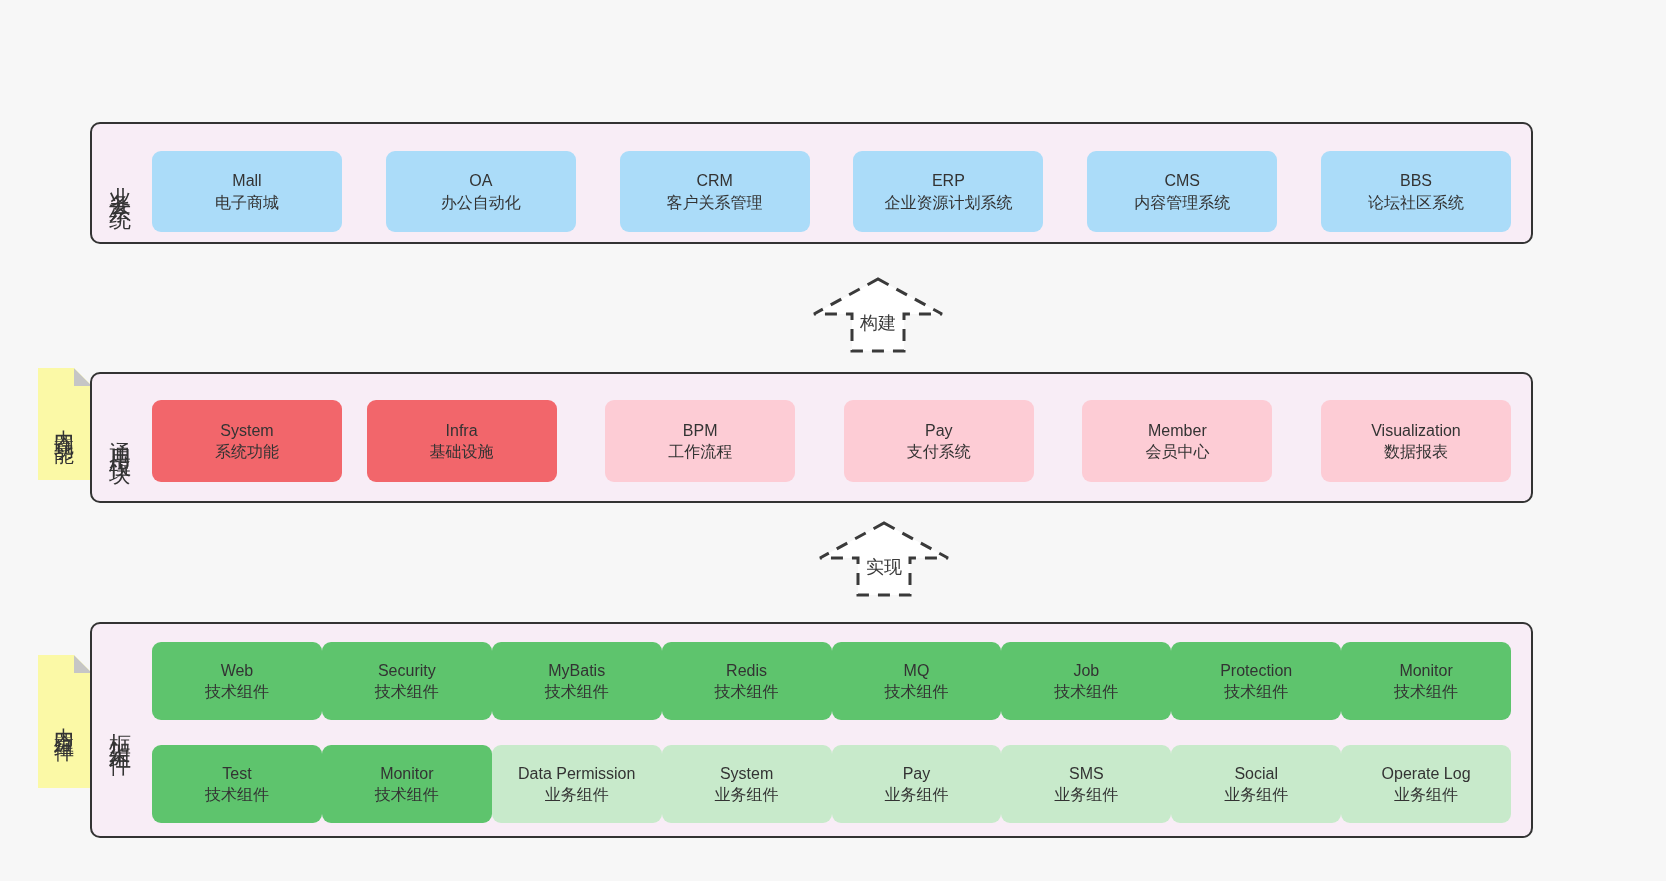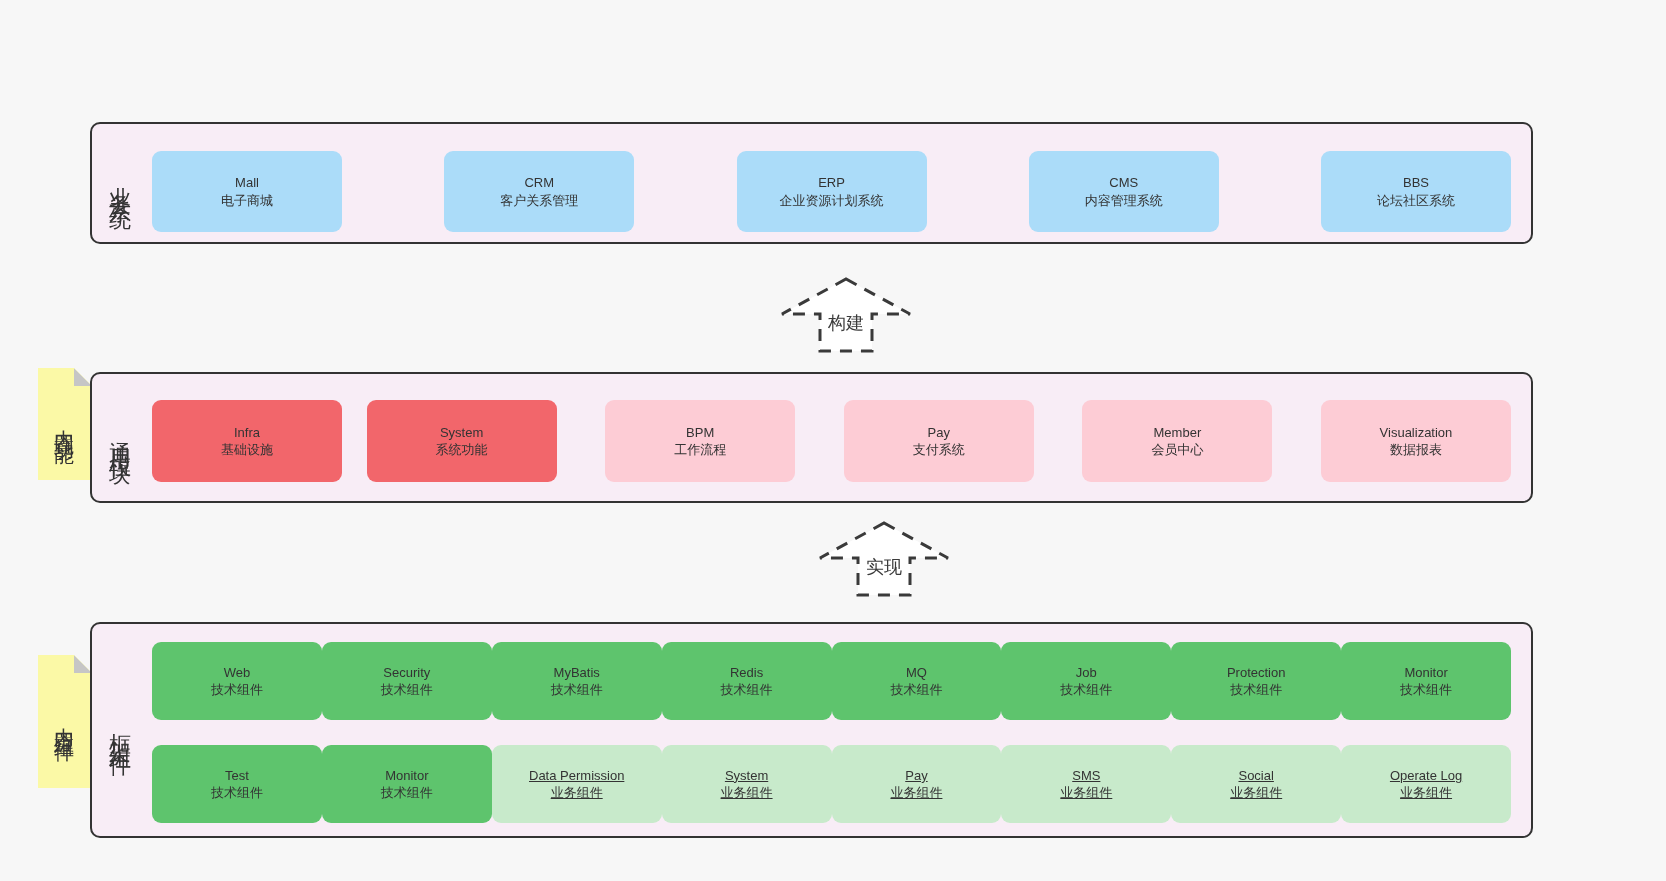--- a/index.html
+++ b/index.html
@@ -22,59 +22,63 @@
            writing-mode:vertical-rl;text-orientation:upright;
            font-size:22px;letter-spacing:7px;color:var(--text);white-space:nowrap;}
 
   .row{position:absolute;left:60px;right:20px;display:flex;justify-content:space-between;}
   .row-business{top:27px;}
   .row-modules{top:26px;}
   .row-comp-1{top:18px;}
   .row-comp-2{top:121px;}
 
   .box{border-radius:9px;display:flex;flex-direction:column;align-items:center;justify-content:center;
-       text-align:center;font-size:13px;line-height:1.32;color:var(--text);box-sizing:border-box;padding:2px 4px;}
+       text-align:center;font-size:16px;line-height:1.32;color:var(--text);box-sizing:border-box;padding:2px 4px;}
   .w-lg{width:190px;height:81px;}
   .w-md{width:190px;height:82px;}
   .w-sm{width:171px;height:78px;}
   .v-blue{background:var(--blue);}
   .v-red{background:var(--red);}
   .v-pink{background:var(--pink);margin-left:24px;}
   .v-green{background:var(--green);}
-  .v-lgreen{background:var(--light_green);text-decoration:underline;}
+  .v-lgreen{background:var(--light_green);}
 
   .note{position:absolute;left:38px;width:54px;background:var(--note_bg);z-index:1;
         clip-path:polygon(0 0,calc(100% - 18px) 0,100% 18px,100% 100%,0 100%);
         display:flex;align-items:center;justify-content:center;}
   .note::after{content:"";position:absolute;top:0;right:0;width:18px;height:18px;
         background:var(--note_fold);clip-path:polygon(0 0,100% 100%,0 100%);}
   .note-modules{top:368px;height:112px;}
   .note-components{top:655px;height:133px;}
   .note-text{writing-mode:vertical-rl;text-orientation:upright;font-size:20px;letter-spacing:5px;color:var(--text);}
 
   .arrow{position:absolute;width:132px;z-index:1;}
-  .arrow-build{left:780px;top:276px;height:78px;}
+  .arrow-build{left:812px;top:276px;height:78px;}
   .arrow-implement{left:818px;top:518px;height:82px;}
   .arrow svg{display:block;width:100%;height:100%;}
   .arrow-label{position:absolute;left:50%;top:44%;transform:translateX(-50%);
         background:#ffffff;padding:1px 3px;font-size:18px;color:#3a3a3a;white-space:nowrap;}
 </style>
 </head>
 <body>
 
 <div class="canvas">
 
   <div class="panel panel-business">
     <div class="v-label">业务系统</div>
     <div class="row row-business">
       <div class="box w-lg v-blue">
         <div>Mall</div>
         <div>电子商城</div>
       </div>
       <div class="box w-lg v-blue">
+        <div>OA</div>
+        <div>办公自动化</div>
+      </div>
+      <div class="box w-lg v-blue">
         <div>CRM</div>
         <div>客户关系管理</div>
       </div>
       <div class="box w-lg v-blue">
         <div>ERP</div>
         <div>企业资源计划系统</div>
       </div>
       <div class="box w-lg v-blue">
         <div>CMS</div>
         <div>内容管理系统</div>
@@ -93,26 +97,26 @@
     <span class="arrow-label">构建</span>
   </div>
 
   <div class="note note-modules">
     <span class="note-text">内置功能</span>
   </div>
   <div class="panel panel-modules">
     <div class="v-label">通用模块</div>
     <div class="row row-modules">
       <div class="box w-md v-red">
+        <div>System</div>
+        <div>系统功能</div>
+      </div>
+      <div class="box w-md v-red">
         <div>Infra</div>
         <div>基础设施</div>
-      </div>
-      <div class="box w-md v-red">
-        <div>System</div>
-        <div>系统功能</div>
       </div>
       <div class="box w-md v-pink">
         <div>BPM</div>
         <div>工作流程</div>
       </div>
       <div class="box w-md v-pink">
         <div>Pay</div>
         <div>支付系统</div>
       </div>
       <div class="box w-md v-pink">

